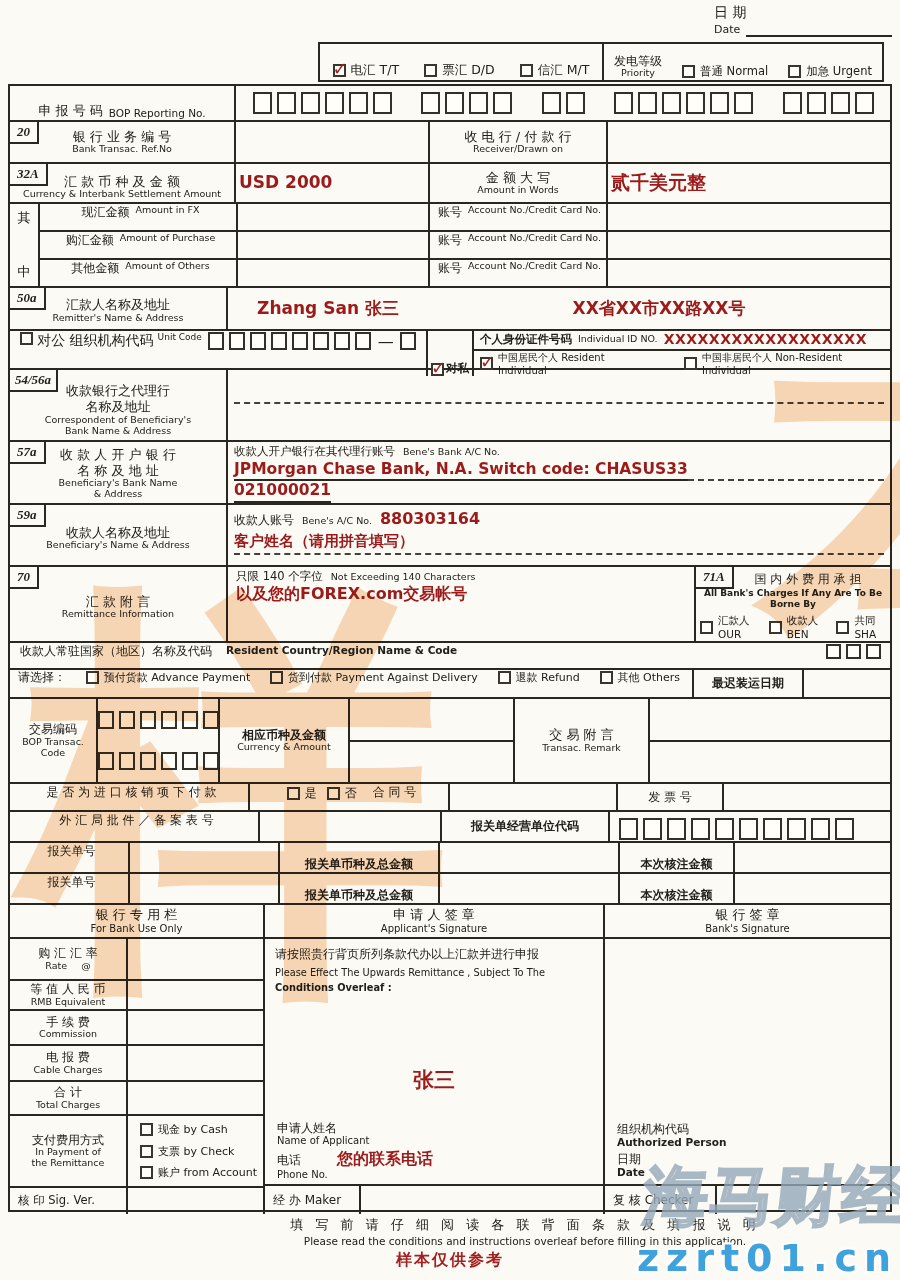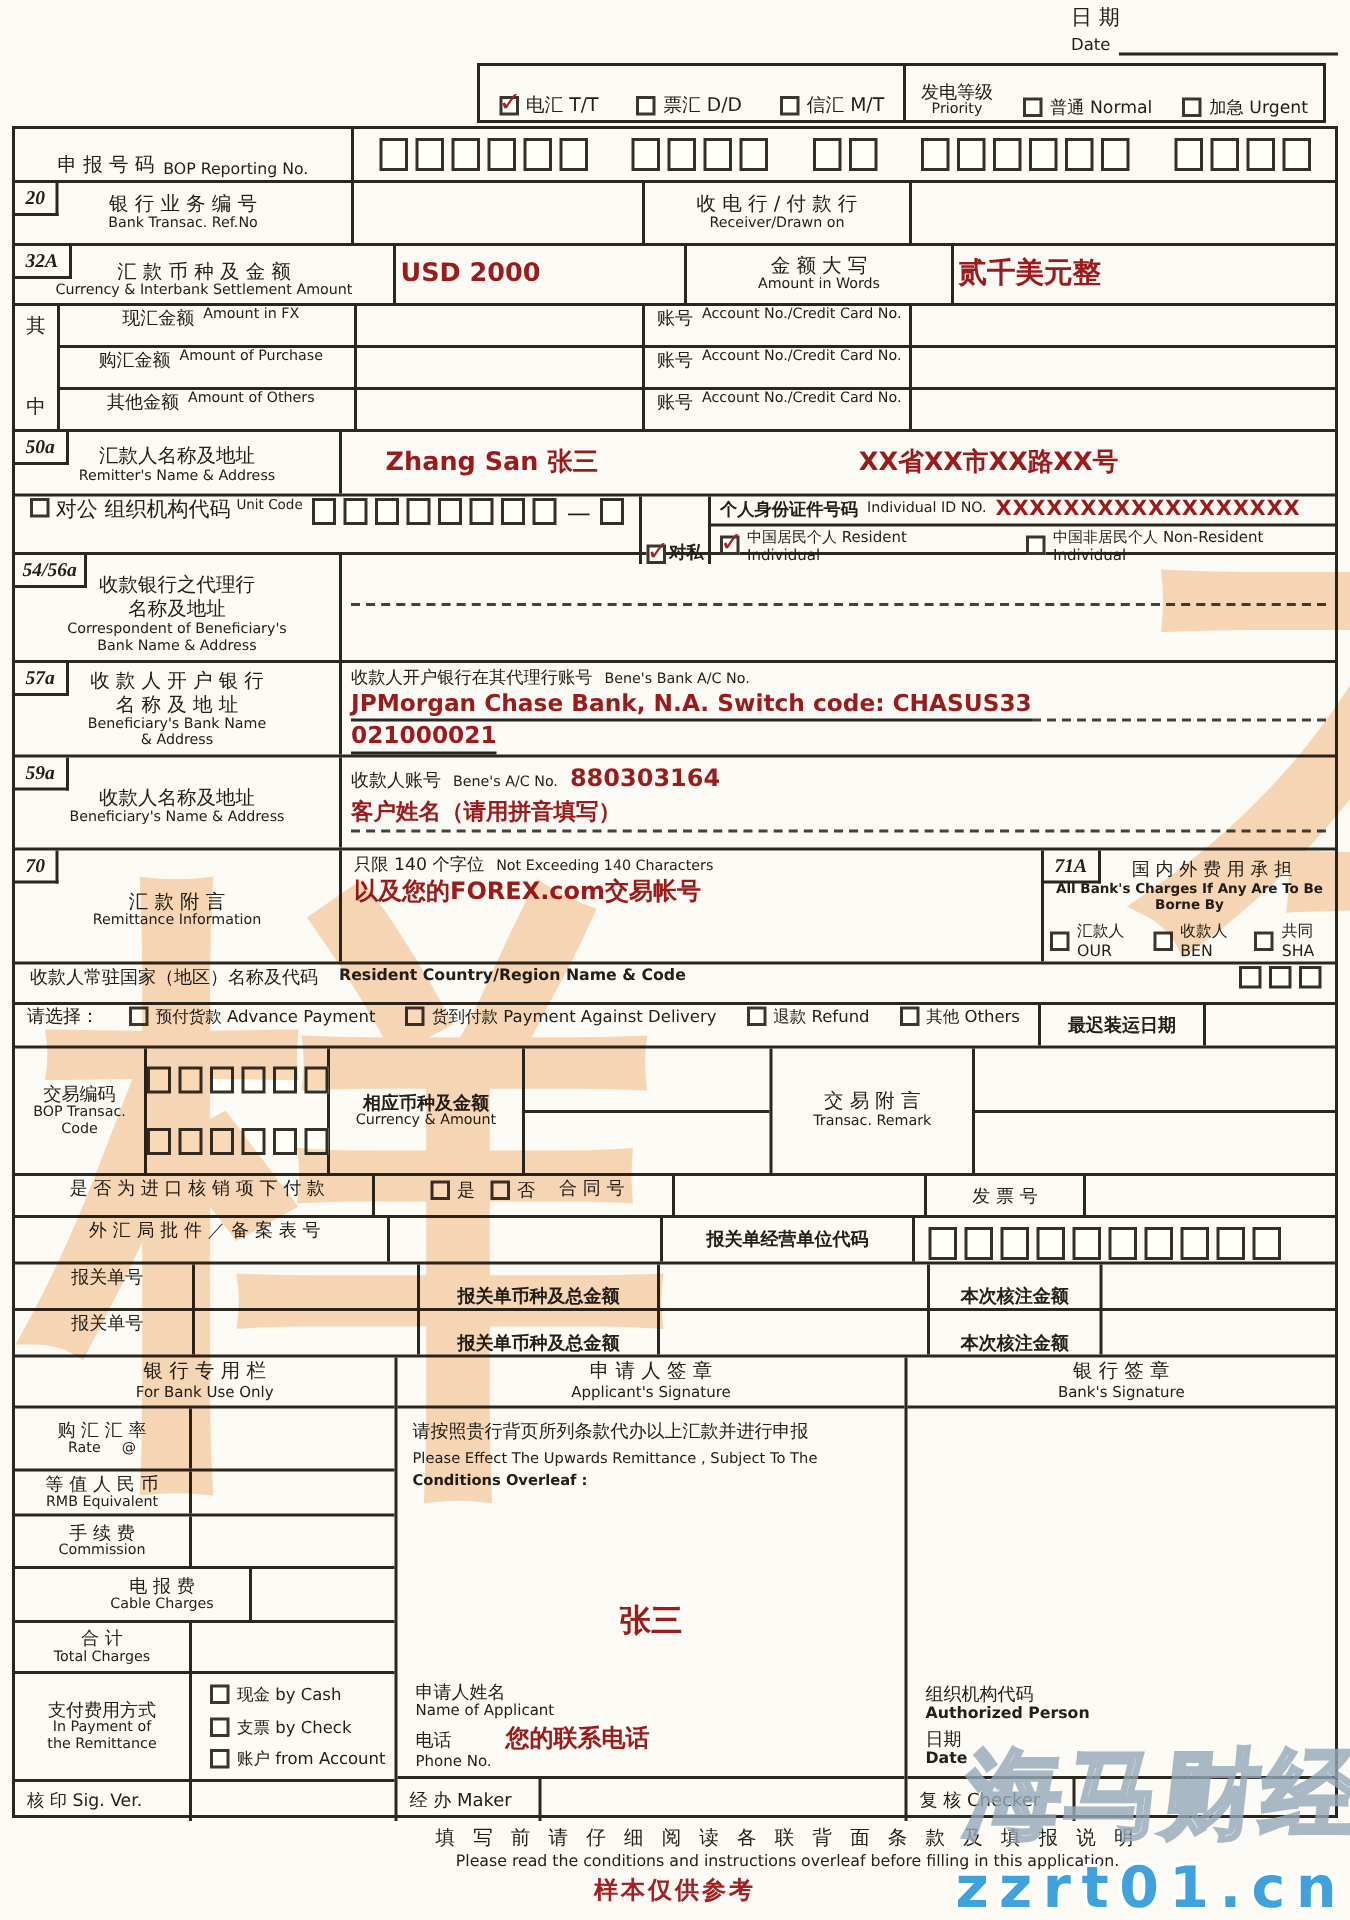--- a/index.html
+++ b/index.html
@@ -150,21 +150,21 @@
       </div>
       <div class="c" style="width:194px;"></div>
       <div class="c" style="width:178px;">
         <span class="cl">收 电 行 / 付 款 行</span>
         <span class="el">Receiver/Drawn on</span>
       </div>
       <div class="c last f1"></div>
     </div>
 
     <div class="r" style="top:78px;height:40px;">
-      <div class="c" style="width:254px;">
+      <div class="c" style="width:226px;">
         <span class="tag">32A</span>
         <span class="cl" style="margin-top:8px;">汇 款 币 种 及 金 额</span>
         <span class="el">Currency &amp; Interbank Settlement Amount</span>
       </div>
       <div class="c left" style="width:194px;justify-content:center;">
         <span class="rv">USD 2000</span>
       </div>
       <div class="c" style="width:178px;">
         <span class="cl">金  额  大  写</span>
         <span class="el">Amount in Words</span>
@@ -542,21 +542,21 @@
             </div>
             <div class="f1"></div>
           </div>
           <div class="b1row" style="height:35px;">
             <div class="b1l">
               <span class="cl sm">手  续  费</span>
               <span class="el">Commission</span>
             </div>
             <div class="f1"></div>
           </div>
-          <div class="b1row" style="height:36px;padding-left:40px;">
+          <div class="b1row" style="height:36px;">
             <div class="b1l">
               <span class="cl sm">电  报  费</span>
               <span class="el">Cable Charges</span>
             </div>
             <div class="f1"></div>
           </div>
           <div class="b1row" style="height:34px;">
             <div class="b1l">
               <span class="cl sm">合      计</span>
               <span class="el">Total Charges</span>

